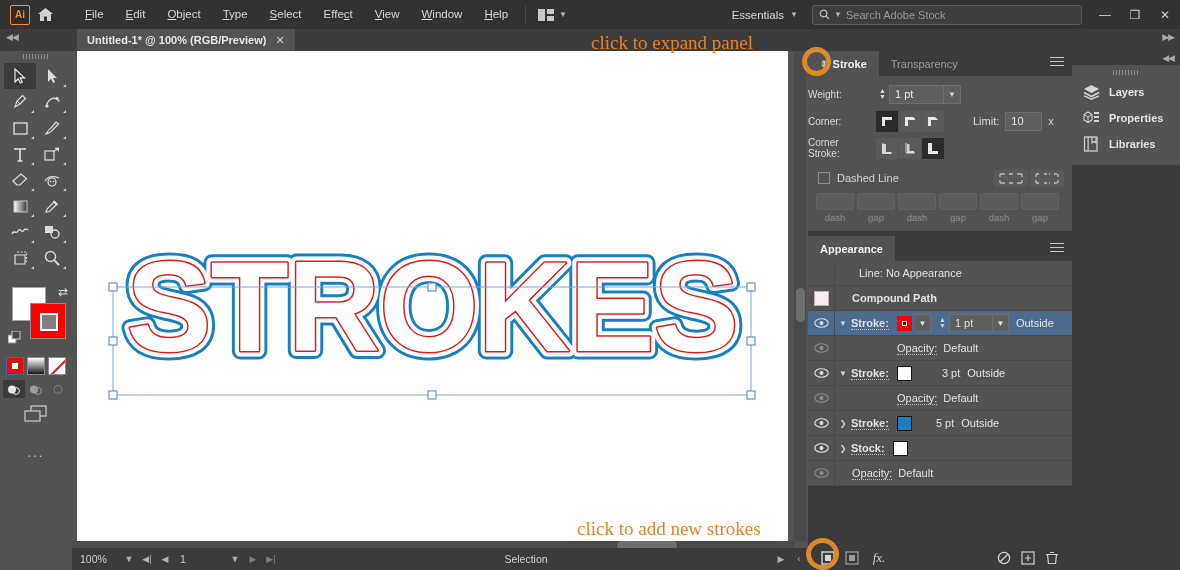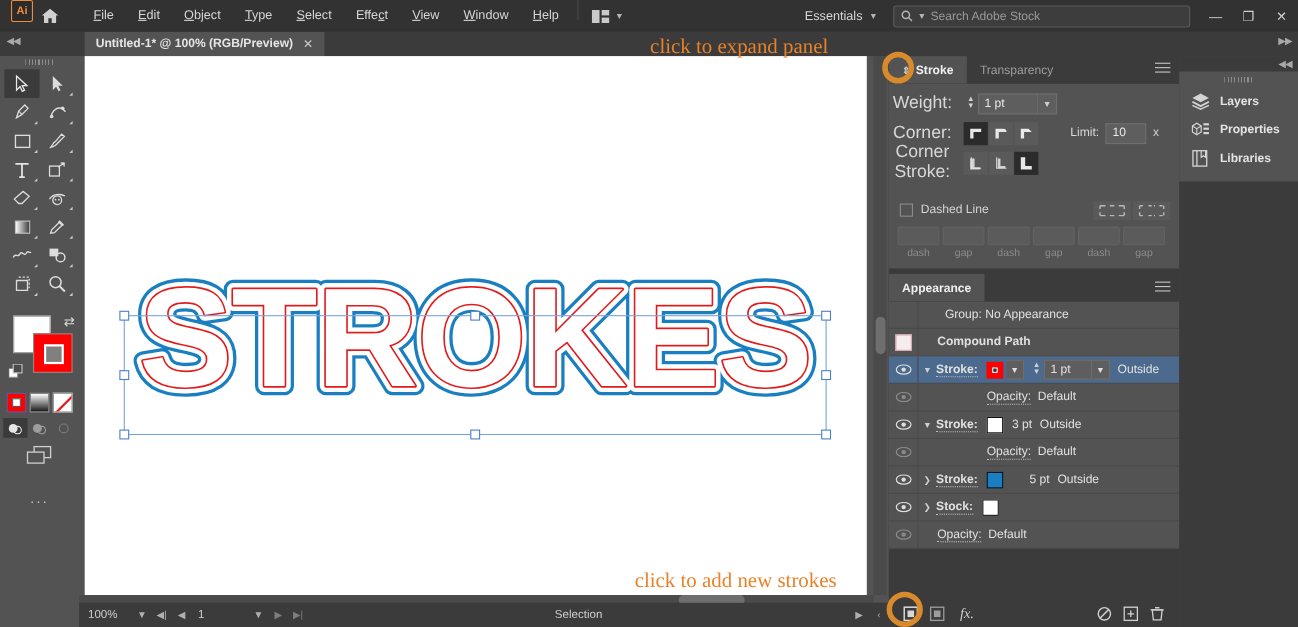--- a/index.html
+++ b/index.html
@@ -9,21 +9,21 @@
     background:#535353;
     font-size:11px;
     color:#d4d4d4;
     position:relative;
   }
   .app { position:absolute; inset:0; }
 
   
   .menubar{
     position:absolute; left:0; top:0; width:1180px; height:29px;
-    background:#323232; display:flex; align-items:flex-start;
+    background:#323232; display:flex; align-items:center;
   }
   .ai-logo{
     width:20px;height:20px;margin-left:10px;border:1px solid #f08c3a;border-radius:2px;
     background:#2b2b2b;color:#f08c3a;font-size:10px;font-weight:bold;
     display:flex;align-items:center;justify-content:center;
   }
   .home-icon{ width:30px;height:29px;display:flex;align-items:center;justify-content:center;}
   .menu-items{ display:flex; align-items:center; margin-left:14px; }
   .menu-item{ padding:0 11px; height:29px; line-height:29px; font-size:11.5px; color:#d6d6d6; cursor:default;}
   .mi-u{ text-decoration:underline; }
@@ -112,29 +112,29 @@
   }
   .panel-tabs{ height:25px;background:#3b3b3b;display:flex;align-items:flex-end;position:relative;}
   .ptab{ height:25px;display:flex;align-items:center;padding:0 12px;font-size:11px;color:#9e9e9e;}
   .ptab.active{ background:#535353;color:#efefef;font-weight:bold;}
   .ptab .sortic{ margin-right:5px;color:#cfcfcf;font-size:9px;}
   .pmenu{ position:absolute;right:8px;top:6px;width:14px;height:12px;}
   .pmenu i{ display:block;height:1px;background:#c7c7c7;margin-bottom:3px;}
 
   .strokepanel{ background:#535353;padding:6px 0 8px 0; }
   .row{ display:flex;align-items:center;height:24px;margin-bottom:3px;}
-  .rlab{ width:68px;text-align:center;padding-right:7px;font-size:16px;color:#d8d8d8;}
+  .rlab{ width:68px;text-align:left;padding-right:7px;font-size:10px;color:#d8d8d8;}
   .stepper{ width:13px;height:19px;display:flex;flex-direction:column;align-items:center;justify-content:center;color:#d0d0d0;font-size:7px;line-height:6px;}
   .field{ height:19px;background:#5e5e5e;border:1px solid #6e6e6e;display:flex;align-items:center;padding:0 5px;font-size:11px;color:#e8e8e8;}
   .fdd{ width:17px;height:19px;background:#5e5e5e;border:1px solid #6e6e6e;border-left:none;display:flex;align-items:center;justify-content:center;color:#d0d0d0;font-size:8px;}
   .btngrp{ display:flex; }
   .sqbtn{ width:22px;height:21px;background:#5a5a5a;display:flex;align-items:center;justify-content:center;margin-right:1px;}
   .sqbtn.on{ background:#2b2b2b; }
   .limitlab{ margin-left:28px;font-size:11px;color:#d8d8d8;}
-  .dashrow{ display:flex;align-items:center;height:22px;padding-left:10px;margin-top:20px;}
+  .dashrow{ display:flex;align-items:center;height:22px;padding-left:10px;margin-top:7px;}
   .cbx{ width:12px;height:12px;border:1px solid #8c8c8c;background:#535353;margin-right:7px;}
   .dashbtns{ margin-left:auto;display:flex;gap:2px;margin-right:8px;}
   .dashbtn{ width:34px;height:17px;background:#5a5a5a;display:flex;align-items:center;justify-content:center;}
   .dashfields{ display:flex;gap:3px;padding:4px 8px 0 8px;}
   .dashcell{ width:38px; }
   .dashinp{ width:38px;height:17px;background:#5b5b5b;border:1px solid #636363;border-radius:2px;}
   .dashlab{ text-align:center;font-size:9.5px;color:#8d8d8d;margin-top:2px;}
 
   
   .apptabs{ height:24px;background:#3b3b3b;display:flex;align-items:flex-end;position:relative;margin-top:6px;}
@@ -585,21 +585,21 @@
           <i></i>
           <i></i>
         </div>
     </div>
 
     <div class="apppanel">
 
       <div class="arow">
         <div class="eye"></div>
         <div class="vsep"></div>
-        <div style="padding-left:24px">Group: No Appearance</div>
+        <div style="padding-left:24px">Line: No Appearance</div>
       </div>
 
       <div class="arow">
         <div class="eye">
           <span class="aswatch" style="background:#f6ebed;border-color:#d6a6ad"></span>
         </div>
         <div class="vsep"></div>
         <div style="padding-left:17px;font-weight:bold">Compound Path</div>
       </div>
 
@@ -639,21 +639,21 @@
         <div class="eye">
           <svg width="15" height="10" viewBox="0 0 15 10">
               <ellipse cx="7.5" cy="5" rx="6.7" ry="4.2" fill="none" stroke="#dedede" stroke-width="1.1"></ellipse>
               <circle cx="7.5" cy="5" r="2" fill="#dedede"></circle>
             </svg>
         </div>
         <div class="vsep"></div>
         <div class="twist">▼</div>
         <span class="alab">Stroke:</span>
         <span class="aswatch" style="background:#ffffff;border-color:#111"></span>
-        <span style="margin-left:8px">3 pt</span>
+        <span style="margin-left:30px">3 pt</span>
         <span style="margin-left:7px">Outside</span>
       </div>
 
       <div class="arow">
         <div class="eye dim">
           <svg width="15" height="10" viewBox="0 0 15 10">
               <ellipse cx="7.5" cy="5" rx="6.7" ry="4.2" fill="none" stroke="#8a8a8a" stroke-width="1.1"></ellipse>
               <circle cx="7.5" cy="5" r="2" fill="#8a8a8a"></circle>
             </svg>
         </div>

